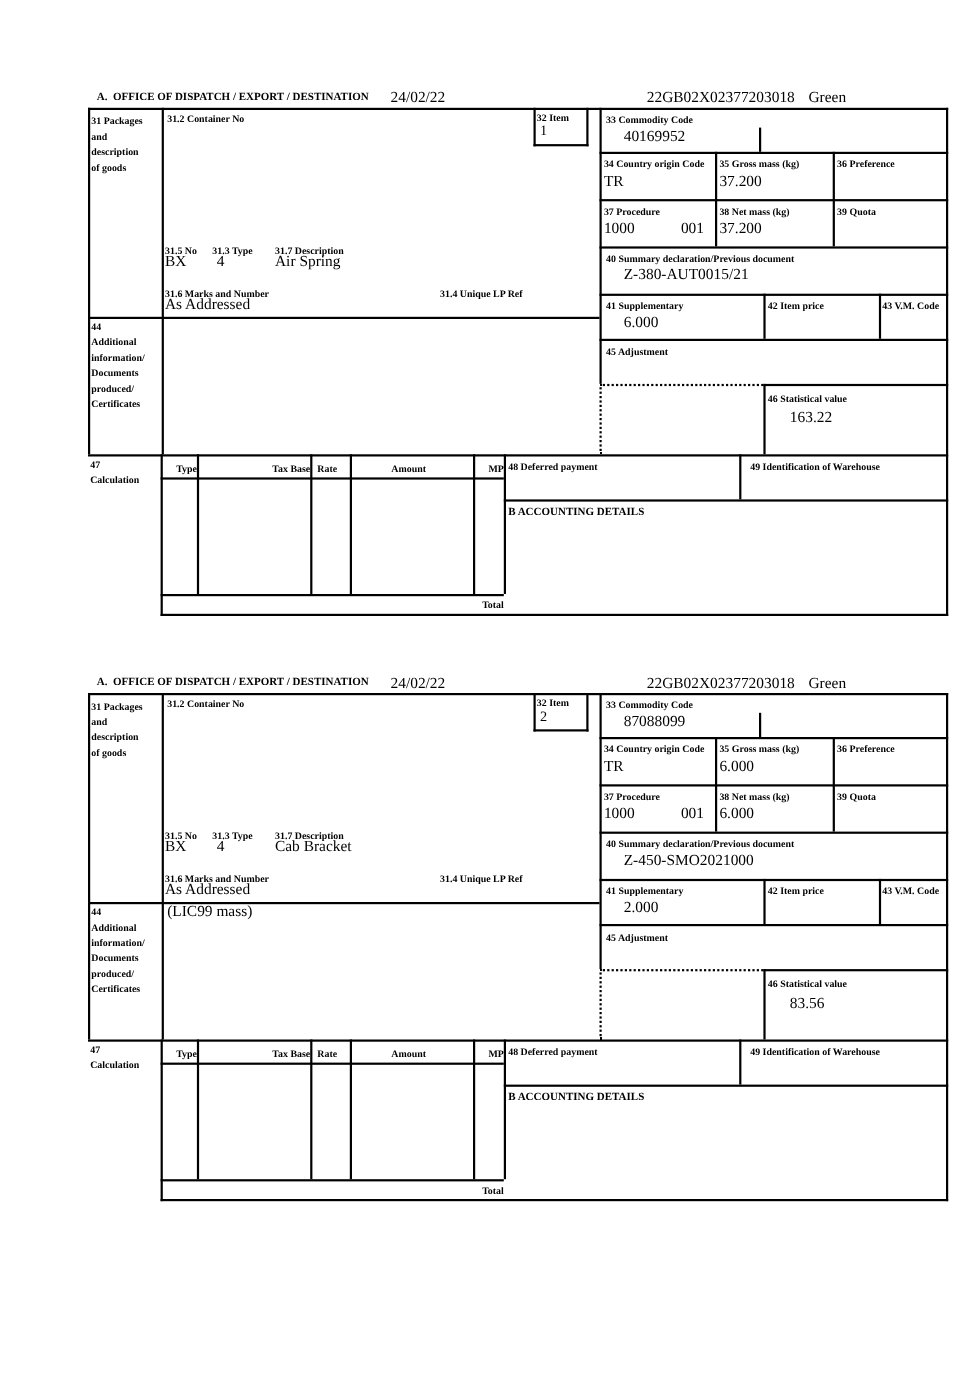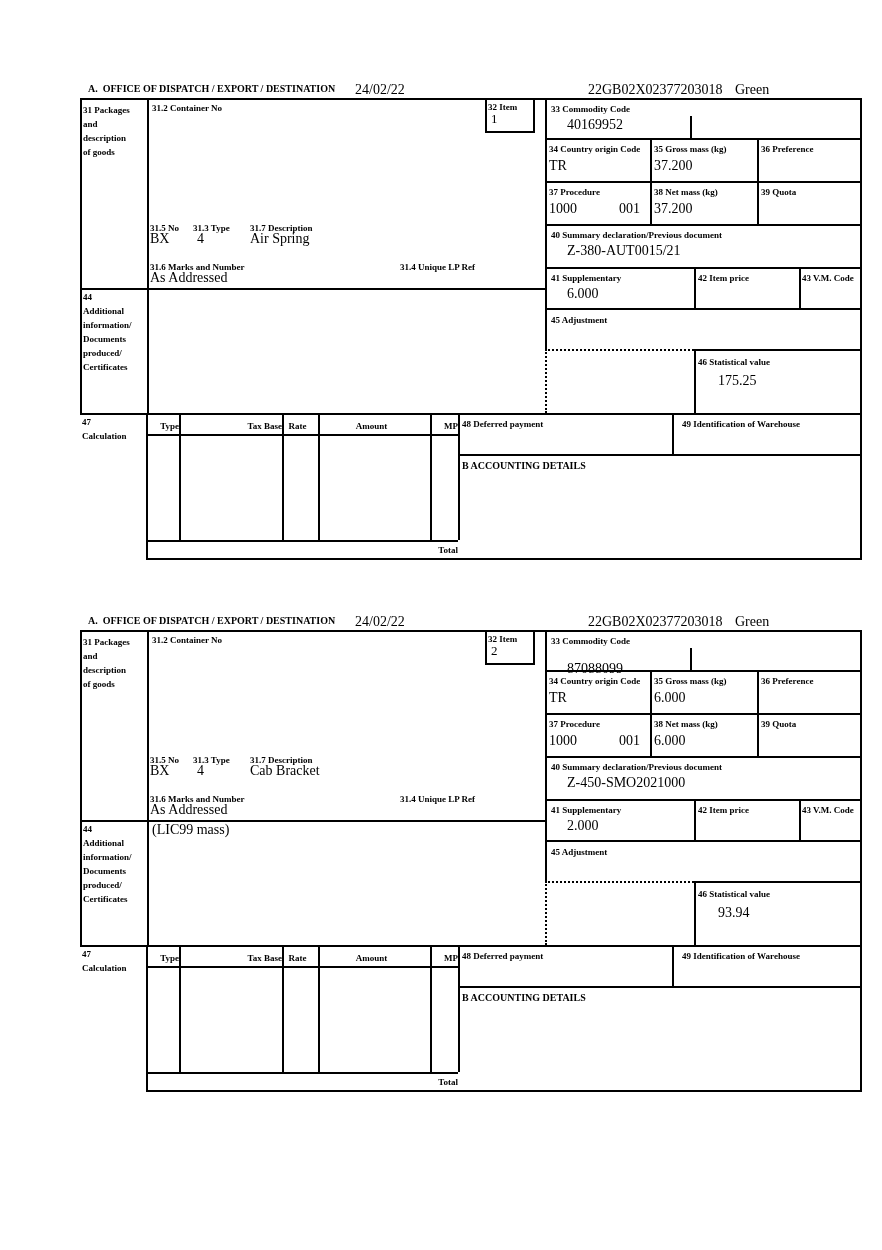--- a/index.html
+++ b/index.html
@@ -117,21 +117,21 @@
     <span class="val" style="left:567px;top:161px;">Z-380-AUT0015/21</span>
 
     <span class="lb" style="left:551px;top:189px;">41 Supplementary</span>
     <span class="val" style="left:567px;top:204px;">6.000</span>
     <span class="lb" style="left:698px;top:189px;">42 Item price</span>
     <span class="lb" style="left:802px;top:189px;">43 V.M. Code</span>
 
     <span class="lb" style="left:551px;top:231px;">45 Adjustment</span>
 
     <span class="lb" style="left:698px;top:273px;">46 Statistical value</span>
-    <span class="val" style="left:718px;top:291px;">175.25</span>
+    <span class="val" style="left:718px;top:291px;">163.22</span>
 
     <span class="lb" style="left:82px;top:333px;">47
 Calculation</span>
     <span class="lb ctr" style="left:146px;top:337px;width:33px;">Type</span>
     <span class="lb ctr" style="left:179px;top:337px;width:103px;">Tax Base</span>
     <span class="lb rgt" style="left:282px;top:337px;width:34px;">Rate</span>
     <span class="lb rgt" style="left:318px;top:337px;width:110px;">Amount</span>
     <span class="lb ctr" style="left:430px;top:337px;width:28px;">MP</span>
 
     <span class="lb" style="left:462px;top:335px;">48 Deferred payment</span>
@@ -208,21 +208,21 @@
     <span class="val" style="left:197px;top:149px;">4</span>
     <span class="val" style="left:250px;top:149px;">Cab Bracket</span>
 
     <span class="lb" style="left:150px;top:178px;">31.6 Marks and Number</span>
     <span class="lb" style="left:400px;top:178px;">31.4 Unique LP Ref</span>
     <span class="val" style="left:150px;top:188px;">As Addressed</span>
 
     <span class="val" style="left:152px;top:208px;">(LIC99 mass)</span>
 
     <span class="lb" style="left:551px;top:20px;">33 Commodity Code</span>
-    <span class="val" style="left:567px;top:35px;margin-top:12px;">87088099</span>
+    <span class="val" style="left:567px;top:35px;">87088099</span>
 
     <span class="lb" style="left:549px;top:60px;">34 Country origin Code</span>
     <span class="val" style="left:549px;top:76px;">TR</span>
     <span class="lb" style="left:654px;top:60px;">35 Gross mass (kg)</span>
     <span class="val" style="left:654px;top:76px;">6.000</span>
     <span class="lb" style="left:761px;top:60px;">36 Preference</span>
 
     <span class="lb" style="left:549px;top:103px;">37 Procedure</span>
     <span class="val" style="left:549px;top:119px;">1000</span>
     <span class="val" style="left:619px;top:119px;">001</span>
@@ -234,21 +234,21 @@
     <span class="val" style="left:567px;top:161px;">Z-450-SMO2021000</span>
 
     <span class="lb" style="left:551px;top:189px;">41 Supplementary</span>
     <span class="val" style="left:567px;top:204px;">2.000</span>
     <span class="lb" style="left:698px;top:189px;">42 Item price</span>
     <span class="lb" style="left:802px;top:189px;">43 V.M. Code</span>
 
     <span class="lb" style="left:551px;top:231px;">45 Adjustment</span>
 
     <span class="lb" style="left:698px;top:273px;">46 Statistical value</span>
-    <span class="val" style="left:718px;top:291px;">93.94</span>
+    <span class="val" style="left:718px;top:291px;">83.56</span>
 
     <span class="lb" style="left:82px;top:333px;">47
 Calculation</span>
     <span class="lb ctr" style="left:146px;top:337px;width:33px;">Type</span>
     <span class="lb ctr" style="left:179px;top:337px;width:103px;">Tax Base</span>
     <span class="lb rgt" style="left:282px;top:337px;width:34px;">Rate</span>
     <span class="lb rgt" style="left:318px;top:337px;width:110px;">Amount</span>
     <span class="lb ctr" style="left:430px;top:337px;width:28px;">MP</span>
 
     <span class="lb" style="left:462px;top:335px;">48 Deferred payment</span>

